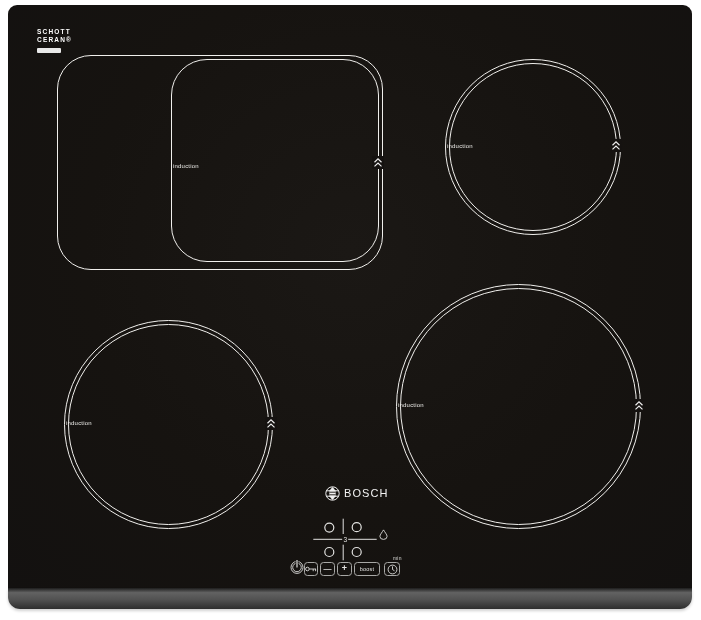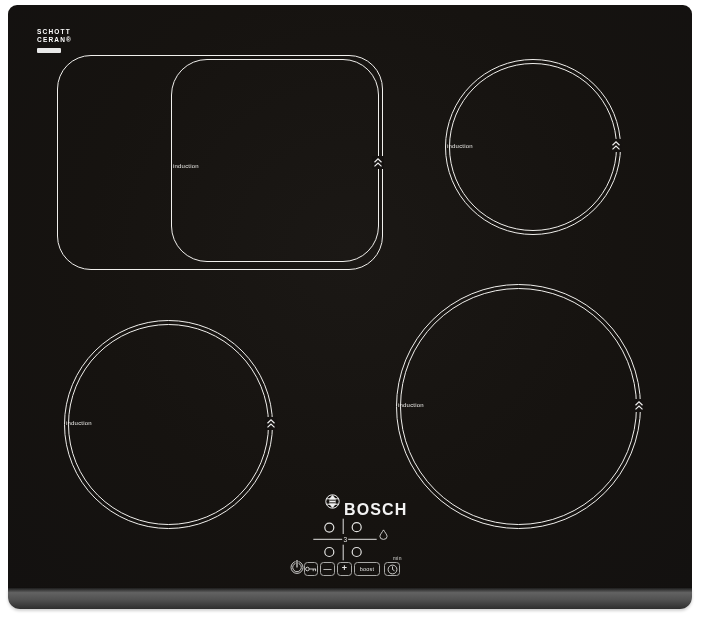--- a/index.html
+++ b/index.html
@@ -15,21 +15,21 @@
   .layer{position:absolute;left:0;top:0;width:100%;height:100%;}
   .ring{position:absolute;border:1.5px solid #f0efec;border-radius:50%;box-sizing:border-box;}
   .rzone{position:absolute;border:1.5px solid #f0efec;box-sizing:border-box;}
   .induction{position:absolute;color:#e9e8e5;font-size:6px;line-height:7px;letter-spacing:.2px;}
   .chev{position:absolute;width:12px;height:13px;background:#151210;display:flex;
         align-items:center;justify-content:center;}
   .schott{position:absolute;left:29px;top:23px;color:#fdfdfd;}
   .schott .l{font-size:6.5px;line-height:7.5px;font-weight:bold;letter-spacing:1.2px;}
   .badge{margin-top:5px;width:24px;height:4.5px;background:#e9e9e9;border-radius:1px;}
   .bosch{position:absolute;left:317px;top:481px;display:flex;align-items:center;gap:4px;}
-  .bosch .txt{color:#f3f3f3;font-weight:bold;font-size:16px;letter-spacing:1.1px;line-height:15px;margin-top:16px;}
+  .bosch .txt{color:#f3f3f3;font-weight:normal;font-size:11px;letter-spacing:1.1px;line-height:15px;}
   .ctrlbox{position:absolute;top:557px;height:14px;border:1px solid #a8a8a6;border-radius:3.5px;
            box-sizing:border-box;display:flex;align-items:center;justify-content:center;
            color:#e3e3e1;}
   .minus{font-size:8px;font-weight:bold;line-height:8px;padding-bottom:1px;}
   .plus{font-size:9px;font-weight:bold;line-height:9px;padding-bottom:1px;}
   .boosttxt{font-size:5.5px;letter-spacing:.2px;}
   .minlbl{position:absolute;left:385px;top:550px;font-size:5px;color:#d8d8d6;letter-spacing:.2px;}
   svg{display:block;}
 </style>
 </head>

